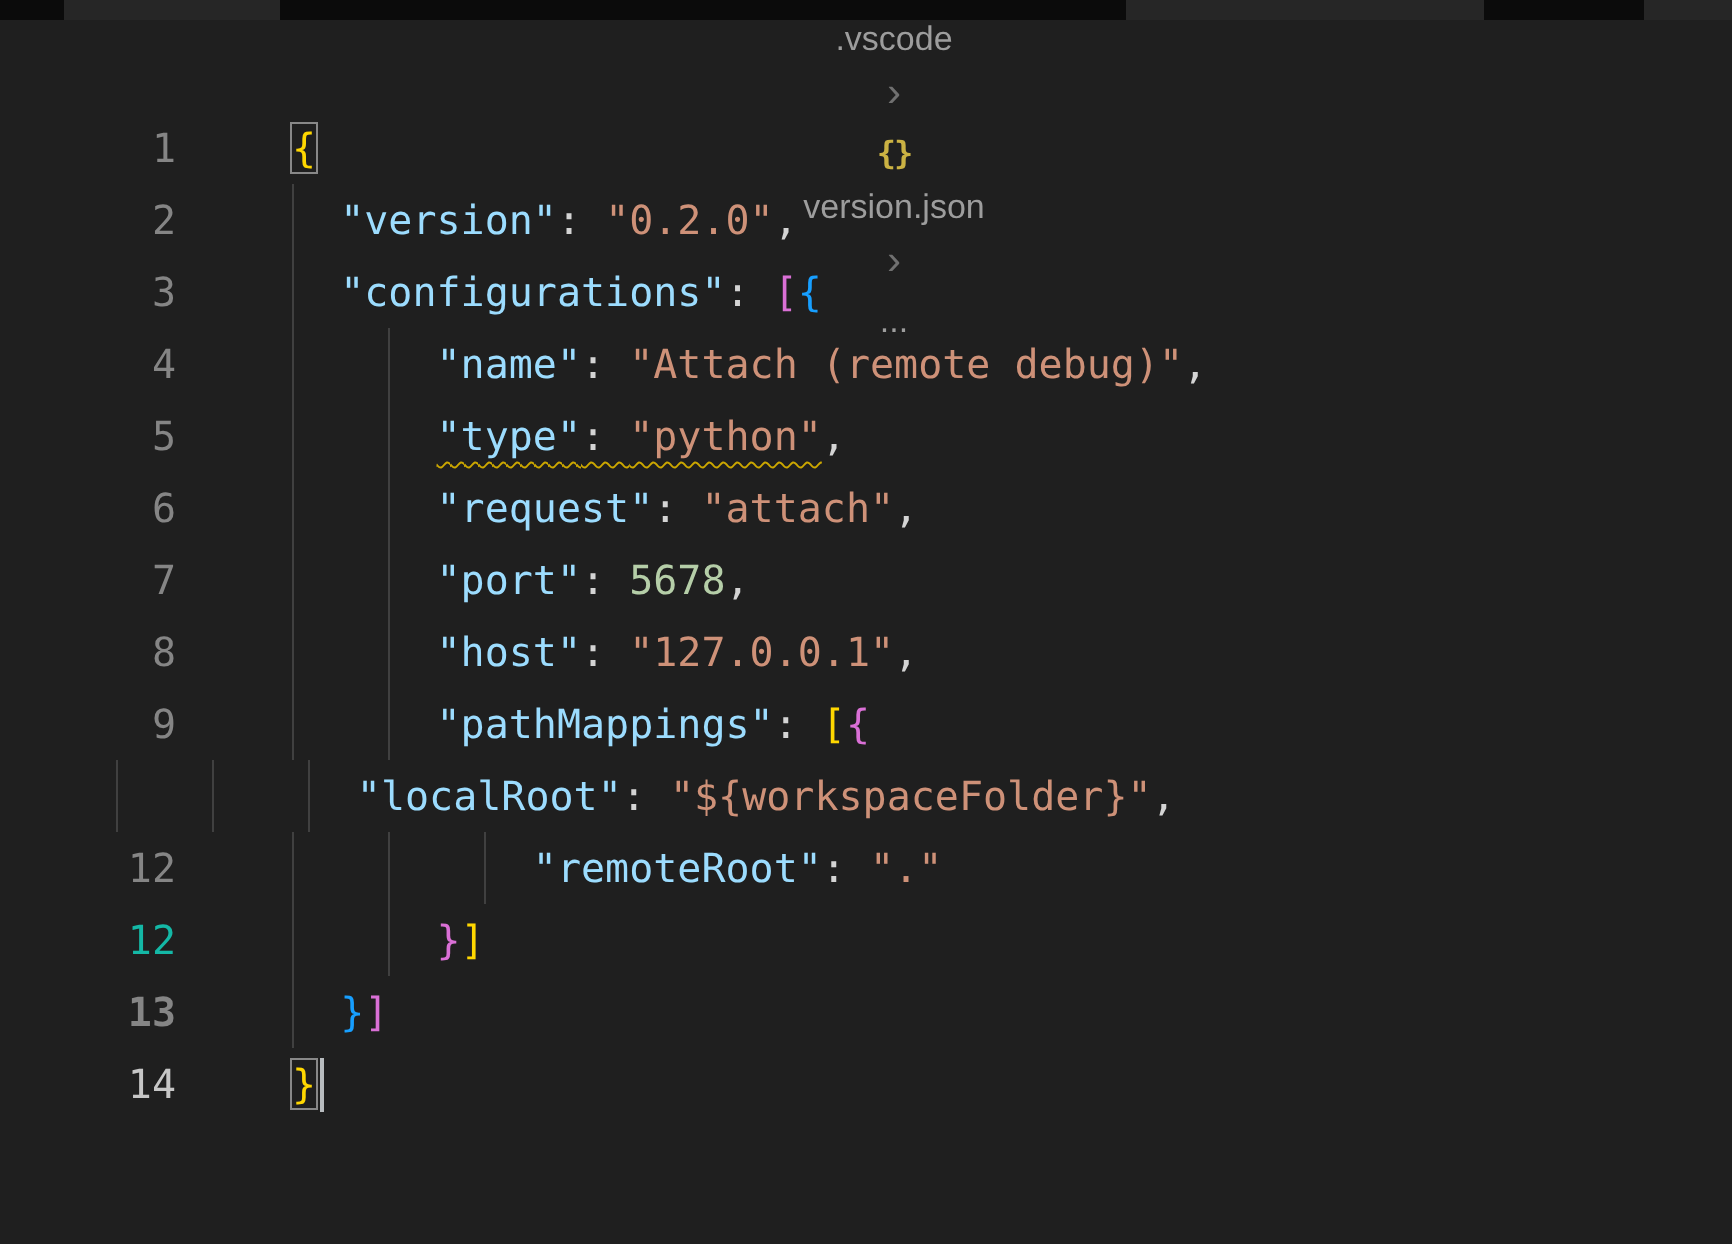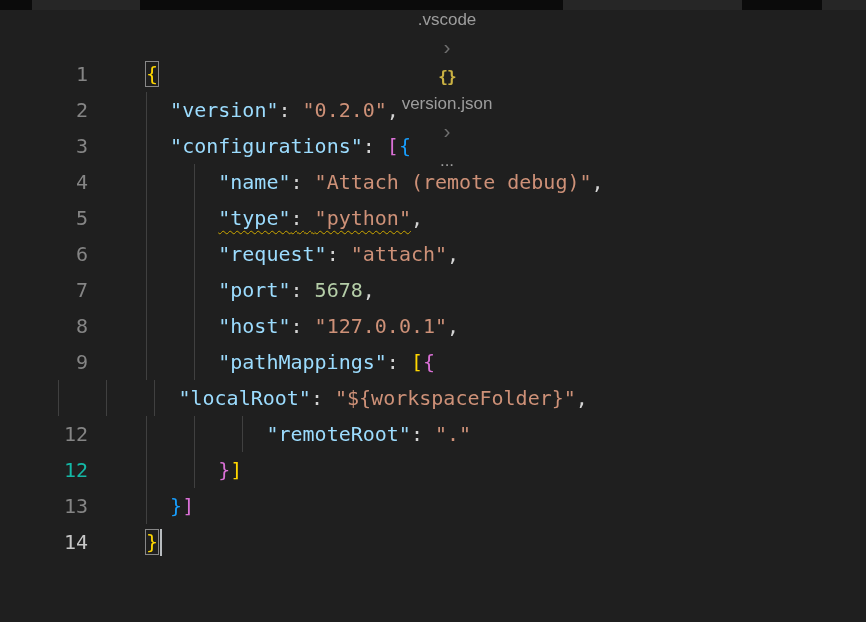--- a/index.html
+++ b/index.html
@@ -95,21 +95,21 @@
       </div>
       <div class="line">
         <div class="gutter" style="color: rgb(133, 133, 133);">12</div>
         <div class="code"><span class="guide" style="left: 0ch;"></span><span class="guide" style="left: 4ch;"></span><span class="guide" style="left: 8ch;"></span><span style="color: rgb(212, 212, 212);">          </span><span style="color: rgb(156, 220, 254);">"remoteRoot"</span><span style="color: rgb(212, 212, 212);">: </span><span style="color: rgb(206, 145, 120);">"."</span></div>
       </div>
       <div class="line">
         <div class="gutter" style="color: #14b8a6;">12</div>
         <div class="code"><span class="guide" style="left: 0ch;"></span><span class="guide" style="left: 4ch;"></span><span style="color: rgb(212, 212, 212);">      </span><span style="color: rgb(218, 112, 214);">}</span><span style="color: rgb(255, 215, 0);">]</span></div>
       </div>
       <div class="line">
-        <div class="gutter" style="color: rgb(133, 133, 133);">13</div>
+        <div class="gutter" style="color: rgb(133, 133, 133); font-weight: bold;">13</div>
         <div class="code"><span class="guide" style="left: 0ch;"></span><span style="color: rgb(212, 212, 212);">  </span><span style="color: rgb(23, 159, 255);">}</span><span style="color: rgb(218, 112, 214);">]</span></div>
       </div>
       <div class="line">
         <div class="gutter" style="color: rgb(198, 198, 198);">14</div>
         <div class="code"><span class="bracket-match" style="color: rgb(255, 215, 0);">}</span><span class="cursor"></span></div>
       </div>
     </div>
 
 </div>
 

